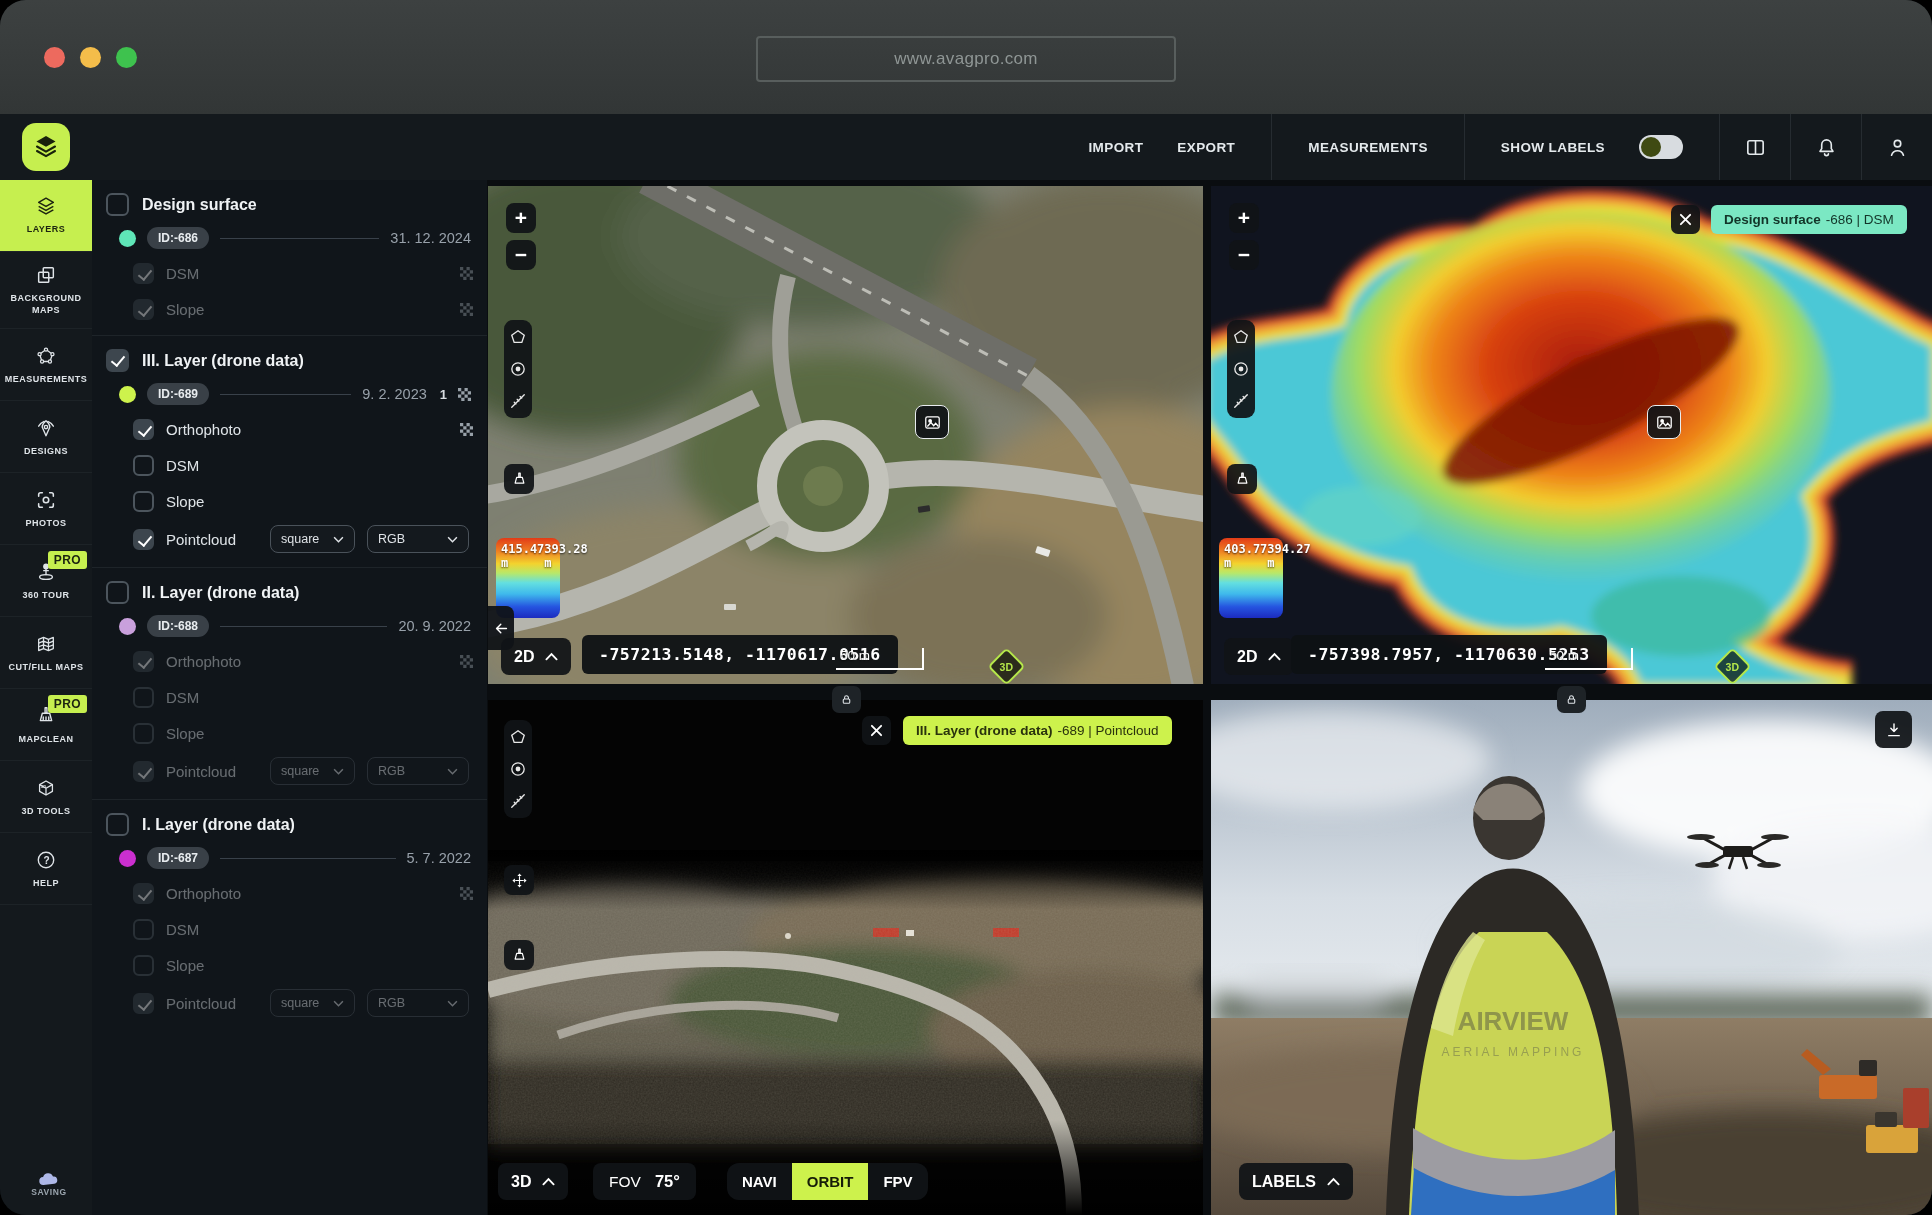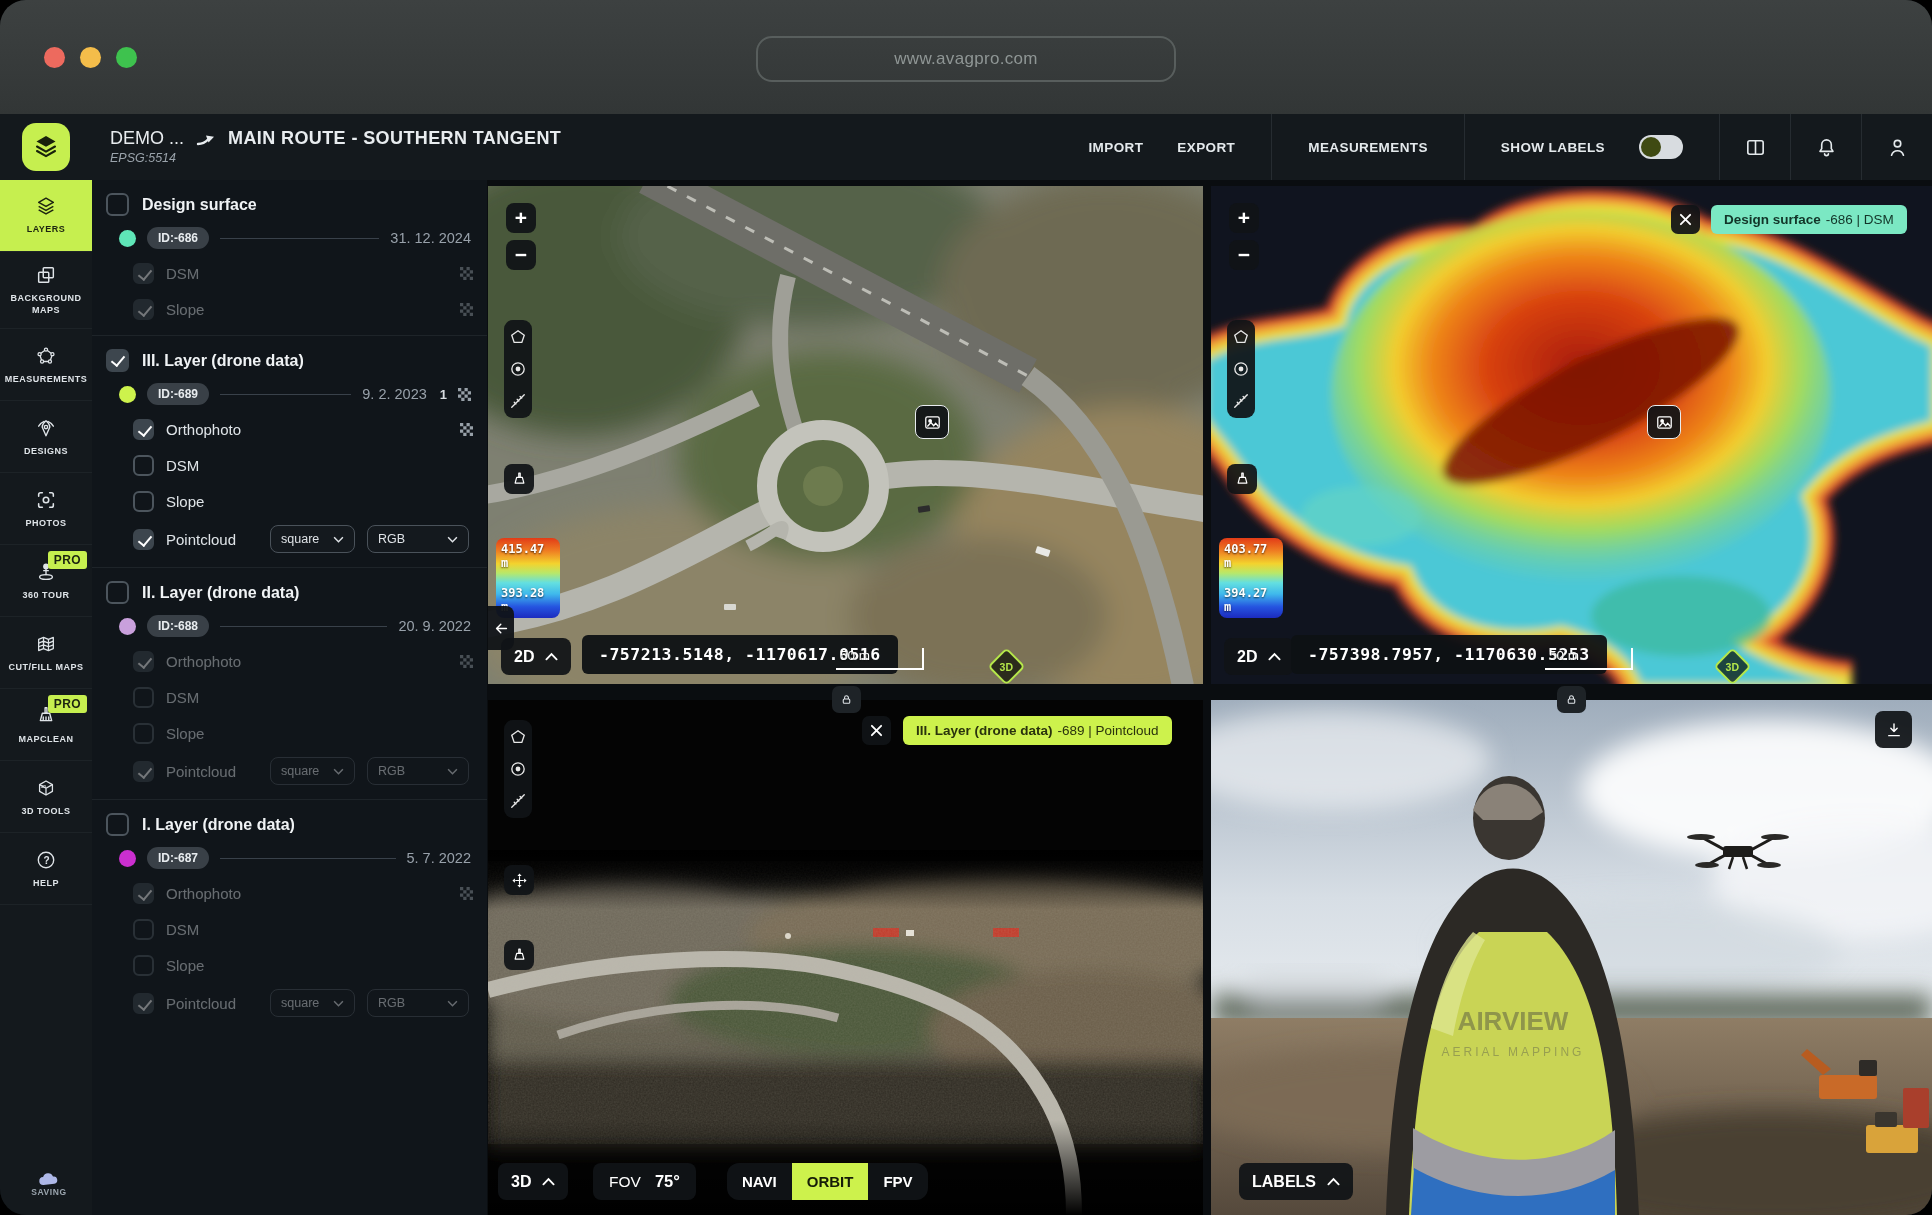--- a/index.html
+++ b/index.html
@@ -4,21 +4,21 @@
 <style>
   html,body{margin:0;padding:0;background:#000;}
   *{box-sizing:border-box;}
   .window{position:relative;width:1932px;height:1215px;border-radius:26px;overflow:hidden;
     background:#0b0f12;font-family:"Liberation Sans",sans-serif;color:#e8ecef;}
   
   .chrome{position:absolute;top:0;left:0;right:0;height:114px;background:linear-gradient(#3d4141,#323636);}
   .lights{position:absolute;left:44px;top:47px;display:flex;gap:15px;}
   .light{width:21px;height:21px;border-radius:50%;}
   .url-bar{position:absolute;left:50%;top:36px;transform:translateX(-50%);width:420px;height:46px;
-    border:2px solid #585e5d;border-radius:16px;display:flex;align-items:center;justify-content:center;
+    border:2px solid #585e5d;border-radius:4px;display:flex;align-items:center;justify-content:center;
     color:#8f9695;font-size:17px;letter-spacing:.3px;}
   
   .appbar{position:absolute;top:114px;left:0;right:0;height:66px;background:#14191d;display:flex;align-items:center;}
   .logo{width:48px;height:48px;border-radius:14px;background:#c6ef4f;margin-left:22px;flex:0 0 auto;
     display:flex;align-items:center;justify-content:center;color:#18220b;}
   .titleblock{margin-left:40px;line-height:1.1;}
   .titlerow{display:flex;align-items:center;gap:12px;font-size:18px;}
   .proj{font-weight:400;color:#e8ecef;}
   .maintitle{font-weight:bold;letter-spacing:.4px;}
   .epsg{font-style:italic;font-size:12.5px;color:#9aa3ab;margin-top:3px;}
@@ -79,21 +79,21 @@
   #vp1{left:488px;top:186px;width:715px;height:498px;}
   #vp2{left:1211px;top:186px;width:721px;height:498px;}
   #vp3{left:488px;top:700px;width:715px;height:515px;}
   #vp4{left:1211px;top:700px;width:721px;height:515px;}
   .mbtn{position:absolute;background:rgba(16,19,23,.93);border-radius:8px;color:#fff;
     display:flex;align-items:center;justify-content:center;cursor:pointer;}
   .zoombtn{width:30px;height:30px;font-size:21px;font-weight:bold;}
   .toolcol{position:absolute;background:rgba(16,19,23,.93);border-radius:9px;display:flex;flex-direction:column;
     align-items:center;padding:7px 4px;gap:12px;color:#e8e8e8;}
   .toolcol .t{cursor:pointer;display:flex;}
-  .legend{position:absolute;width:64px;height:80px;border-radius:8px;padding:4px 5px;display:flex;flex-direction:column;
+  .legend{position:absolute;width:64px;height:80px;border-radius:8px;padding:4px 5px;display:flex;
     justify-content:space-between;background:linear-gradient(180deg,#e23b17 0%,#ef7d22 16%,#f3d32e 32%,#b7e86a 44%,#63dfe0 56%,#3fb9ec 70%,#2554e0 86%,#1c2bbf 100%);}
   .legend span{font-size:12px;font-weight:bold;color:#fff;text-shadow:0 1px 2px rgba(0,0,0,.7);font-family:"DejaVu Sans Mono",monospace;}
   .modebtn{position:absolute;height:37px;border-radius:8px;background:rgba(16,19,23,.93);color:#fff;font-weight:bold;
     font-size:16px;display:flex;gap:11px;align-items:center;padding:0 13px;cursor:pointer;}
   .coords{position:absolute;background:rgba(14,17,20,.95);border-radius:6px;height:39px;padding:0 17px;
     display:flex;align-items:center;color:#fff;font-family:"DejaVu Sans Mono",monospace;font-size:16.5px;font-weight:bold;letter-spacing:.5px;white-space:nowrap;}
   .scalebar{position:absolute;width:88px;height:22px;border-bottom:2px solid #fff;border-right:2px solid #fff;
     color:#fff;font-size:13.5px;text-shadow:0 1px 2px rgba(0,0,0,.8);padding-left:4px;}
   .badge3d{position:absolute;width:27px;height:27px;transform:rotate(45deg);border:2.5px solid #b5e74a;
     border-radius:5px;background:rgba(12,16,6,.72);display:flex;align-items:center;justify-content:center;}
@@ -132,31 +132,20 @@
       <span>www.avagpro.com</span>
     </div>
   </div>
 
   <div class="appbar">
     <div class="logo">
       <svg width="30" height="30" viewBox="0 0 24 24">
         <path d="M12 3.2l7.6 4.3L12 11.8 4.4 7.5z" fill="currentColor"></path>
         <path d="M4.8 11.6L12 15.7l7.2-4.1M4.8 15.2L12 19.3l7.2-4.1" fill="none" stroke="currentColor" stroke-width="1.7" stroke-linecap="round" stroke-linejoin="round"></path>
       </svg>
-    </div>
-    <div class="titleblock">
-      <div class="titlerow">
-        <span class="proj">DEMO ...</span>
-        <svg width="20" height="16" viewBox="0 0 20 16">
-          <path d="M2 13 Q8 13 12 8.5" fill="none" stroke="#e8ecef" stroke-width="2.4" stroke-linecap="round"></path>
-          <path d="M10 4.5 L18 5.8 L12.5 11.5 Z" fill="#e8ecef"></path>
-        </svg>
-        <span class="maintitle">MAIN ROUTE - SOUTHERN TANGENT</span>
-      </div>
-      <div class="epsg">EPSG:5514</div>
     </div>
     <div class="appbar-right">
       <div class="abgroup">
         <span class="ab-btn">IMPORT</span>
         <span class="ab-btn">EXPORT</span>
       </div>
       <div class="abgroup">
         <span class="ab-btn">MEASUREMENTS</span>
       </div>
       <div class="abgroup">

